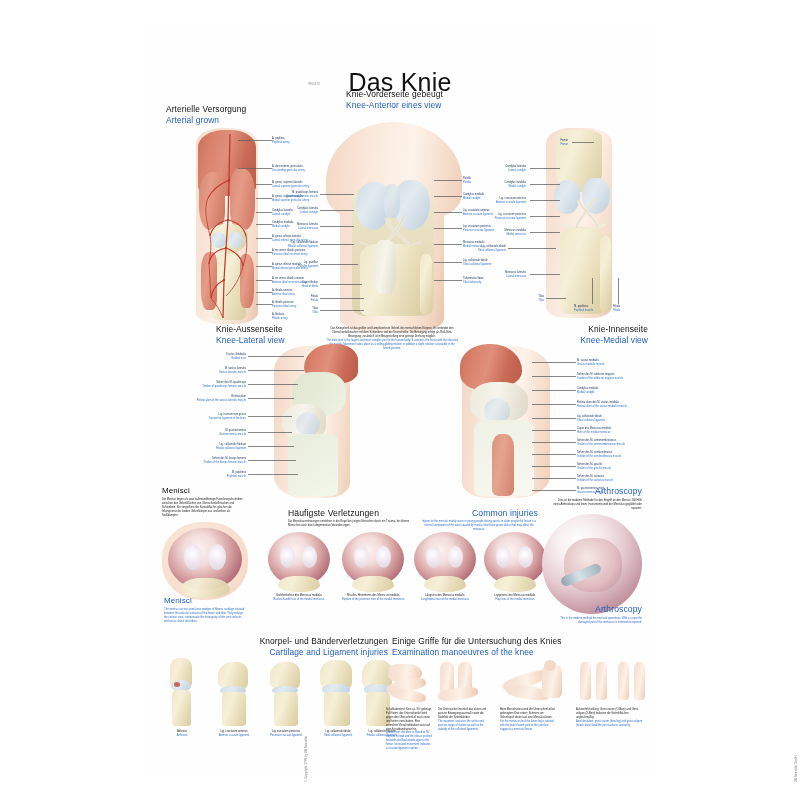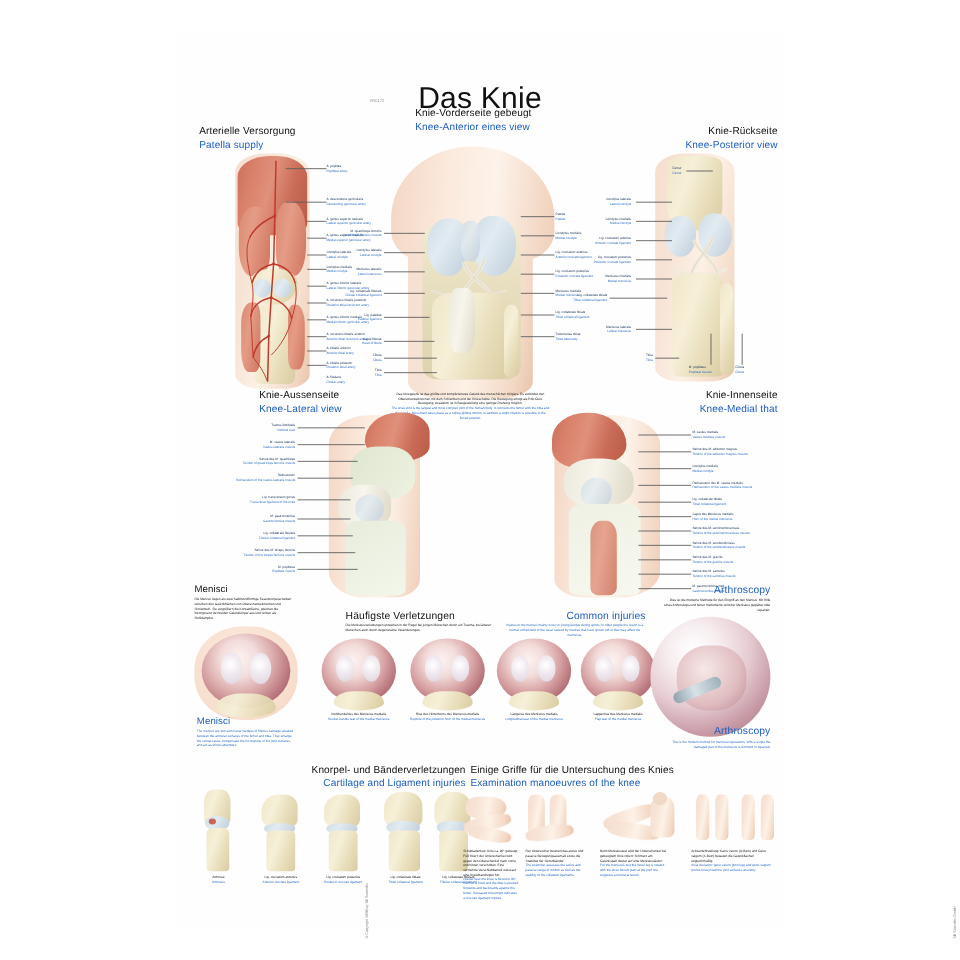--- a/index.html
+++ b/index.html
@@ -77,29 +77,25 @@
 <body>
 
 <div id="poster">
  <div class="sheet">
 
   <div id="code">VR0172</div>
   <div id="title-de">Das Knie</div>
 
   <div class="panel hdr big" style="left:18px;top:80px;">
     <div class="de">Arterielle Versorgung</div>
-    <div class="en">Patella supply</div>
+    <div class="en">Arterial grown</div>
   </div>
   <div class="panel hdr big" style="left:198px;top:65px;">
     <div class="de">Knie-Vorderseite gebeugt</div>
     <div class="en">Knee-Anterior eines view</div>
-  </div>
-  <div class="panel hdr big rgt" style="left:330px;width:170px;top:80px;">
-    <div class="de">Knie-Rückseite</div>
-    <div class="en">Knee-Posterior view</div>
   </div>
 
   <div class="panel" style="left:20px;top:104px;width:118px;height:196px;">
 
     <div class="limb skin" style="left:28px;top:0;width:62px;height:196px;border-radius:40% 40% 36% 36%/8% 8% 6% 6%;"></div>
 
     <div class="limb muscle soft" style="left:30px;top:2px;width:58px;height:66px;border-radius:46% 44% 30% 30%/26% 26% 14% 14%;"></div>
     <div class="limb muscle-l soft" style="left:31px;top:44px;width:26px;height:58px;border-radius:50% 40% 40% 40%/40% 30% 30% 40%;"></div>
     <div class="limb muscle-l soft" style="left:62px;top:40px;width:25px;height:62px;border-radius:40% 50% 40% 40%/30% 40% 40% 30%;"></div>
 
@@ -403,21 +399,21 @@
       <div class="l2">Fibula</div>
         </div>
   </div>
 
   <div class="panel hdr big" style="left:68px;top:300px;">
     <div class="de">Knie-Aussenseite</div>
     <div class="en">Knee-Lateral view</div>
   </div>
   <div class="panel hdr big rgt" style="left:330px;width:170px;top:300px;">
     <div class="de">Knie-Innenseite</div>
-    <div class="en">Knee-Medial that</div>
+    <div class="en">Knee-Medial view</div>
   </div>
 
   <div class="panel" style="left:48px;top:322px;width:176px;height:152px;">
     <div class="limb skin2" style="left:78px;top:0;width:76px;height:152px;border-radius:44% 30% 30% 40%/16% 10% 10% 14%;"></div>
     <div class="limb muscle soft" style="left:108px;top:-2px;width:54px;height:40px;border-radius:50% 40% 40% 60%/60% 40% 30% 40%;"></div>
     <div class="limb" style="left:96px;top:26px;width:54px;height:44px;border-radius:40% 40% 40% 40%;background:linear-gradient(120deg,#dfe6cf,#eef2e2);filter:blur(.4px);"></div>
     <div class="limb tendon soft" style="left:86px;top:58px;width:44px;height:36px;border-radius:44% 40% 40% 44%;"></div>
     <div class="limb cart soft" style="left:100px;top:66px;width:24px;height:24px;border-radius:50%;opacity:.8;"></div>
     <div class="limb" style="left:92px;top:88px;width:50px;height:62px;border-radius:20% 20% 14% 14%/12% 12% 8% 8%;background:linear-gradient(150deg,#e7eddd,#f3f6ea);filter:blur(.4px);"></div>
 

